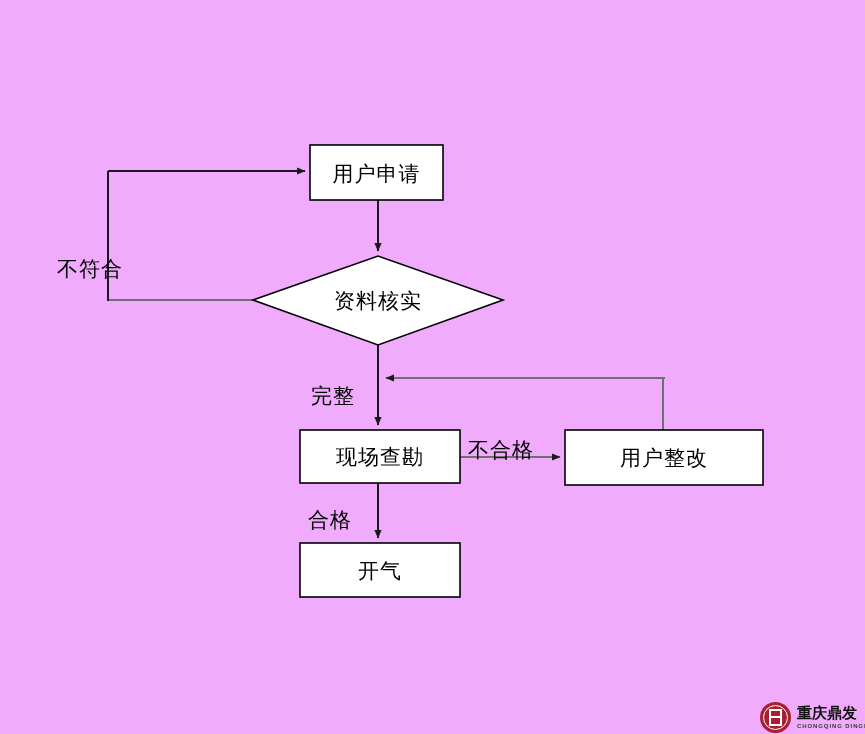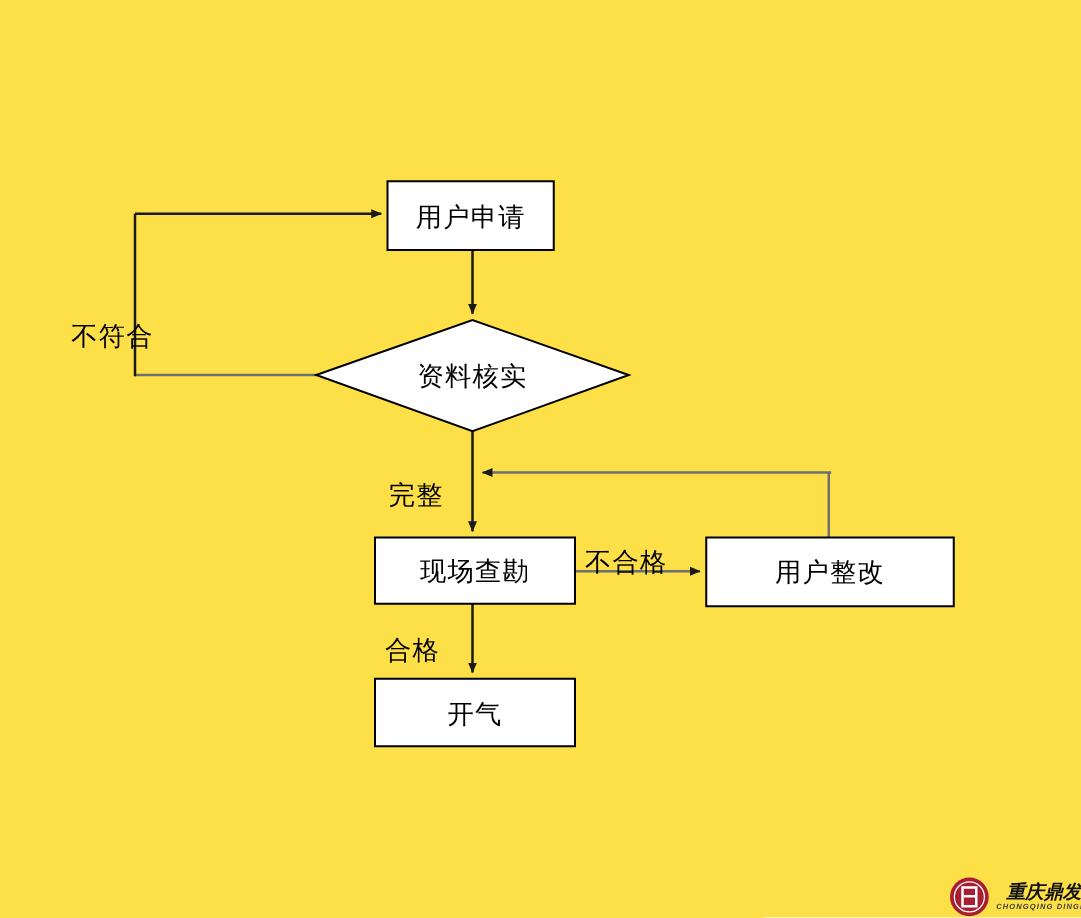--- a/index.html
+++ b/index.html
@@ -4,24 +4,23 @@
 <style>
   html, body {
     margin: 0;
     padding: 0;
     background: #ffffff;
   }
   #canvas {
     position: relative;
     width: 865px;
     height: 734px;
-    background: #fde047;
+    background: #f0abfc;
     font-family: "Liberation Serif", "DejaVu Serif", serif;
     overflow: hidden;
-    text-align: center;
   }
   #flow-svg {
     position: absolute;
     left: 0;
     top: 0;
     width: 865px;
     height: 734px;
   }
   .node-label {
     font-family: "Liberation Serif", "DejaVu Serif", serif;
@@ -58,21 +57,20 @@
   
   #brand-logo {
     position: absolute;
     left: 760px;
     top: 700px;
     width: 100px;
     height: 34px;
     display: flex;
     align-items: center;
     gap: 6px;
-    font-style: italic;
   }
   #brand-seal {
     width: 31px;
     height: 31px;
     border-radius: 50%;
     background: #a81e32;
     position: relative;
     flex: 0 0 auto;
   }
   #brand-seal::before {

